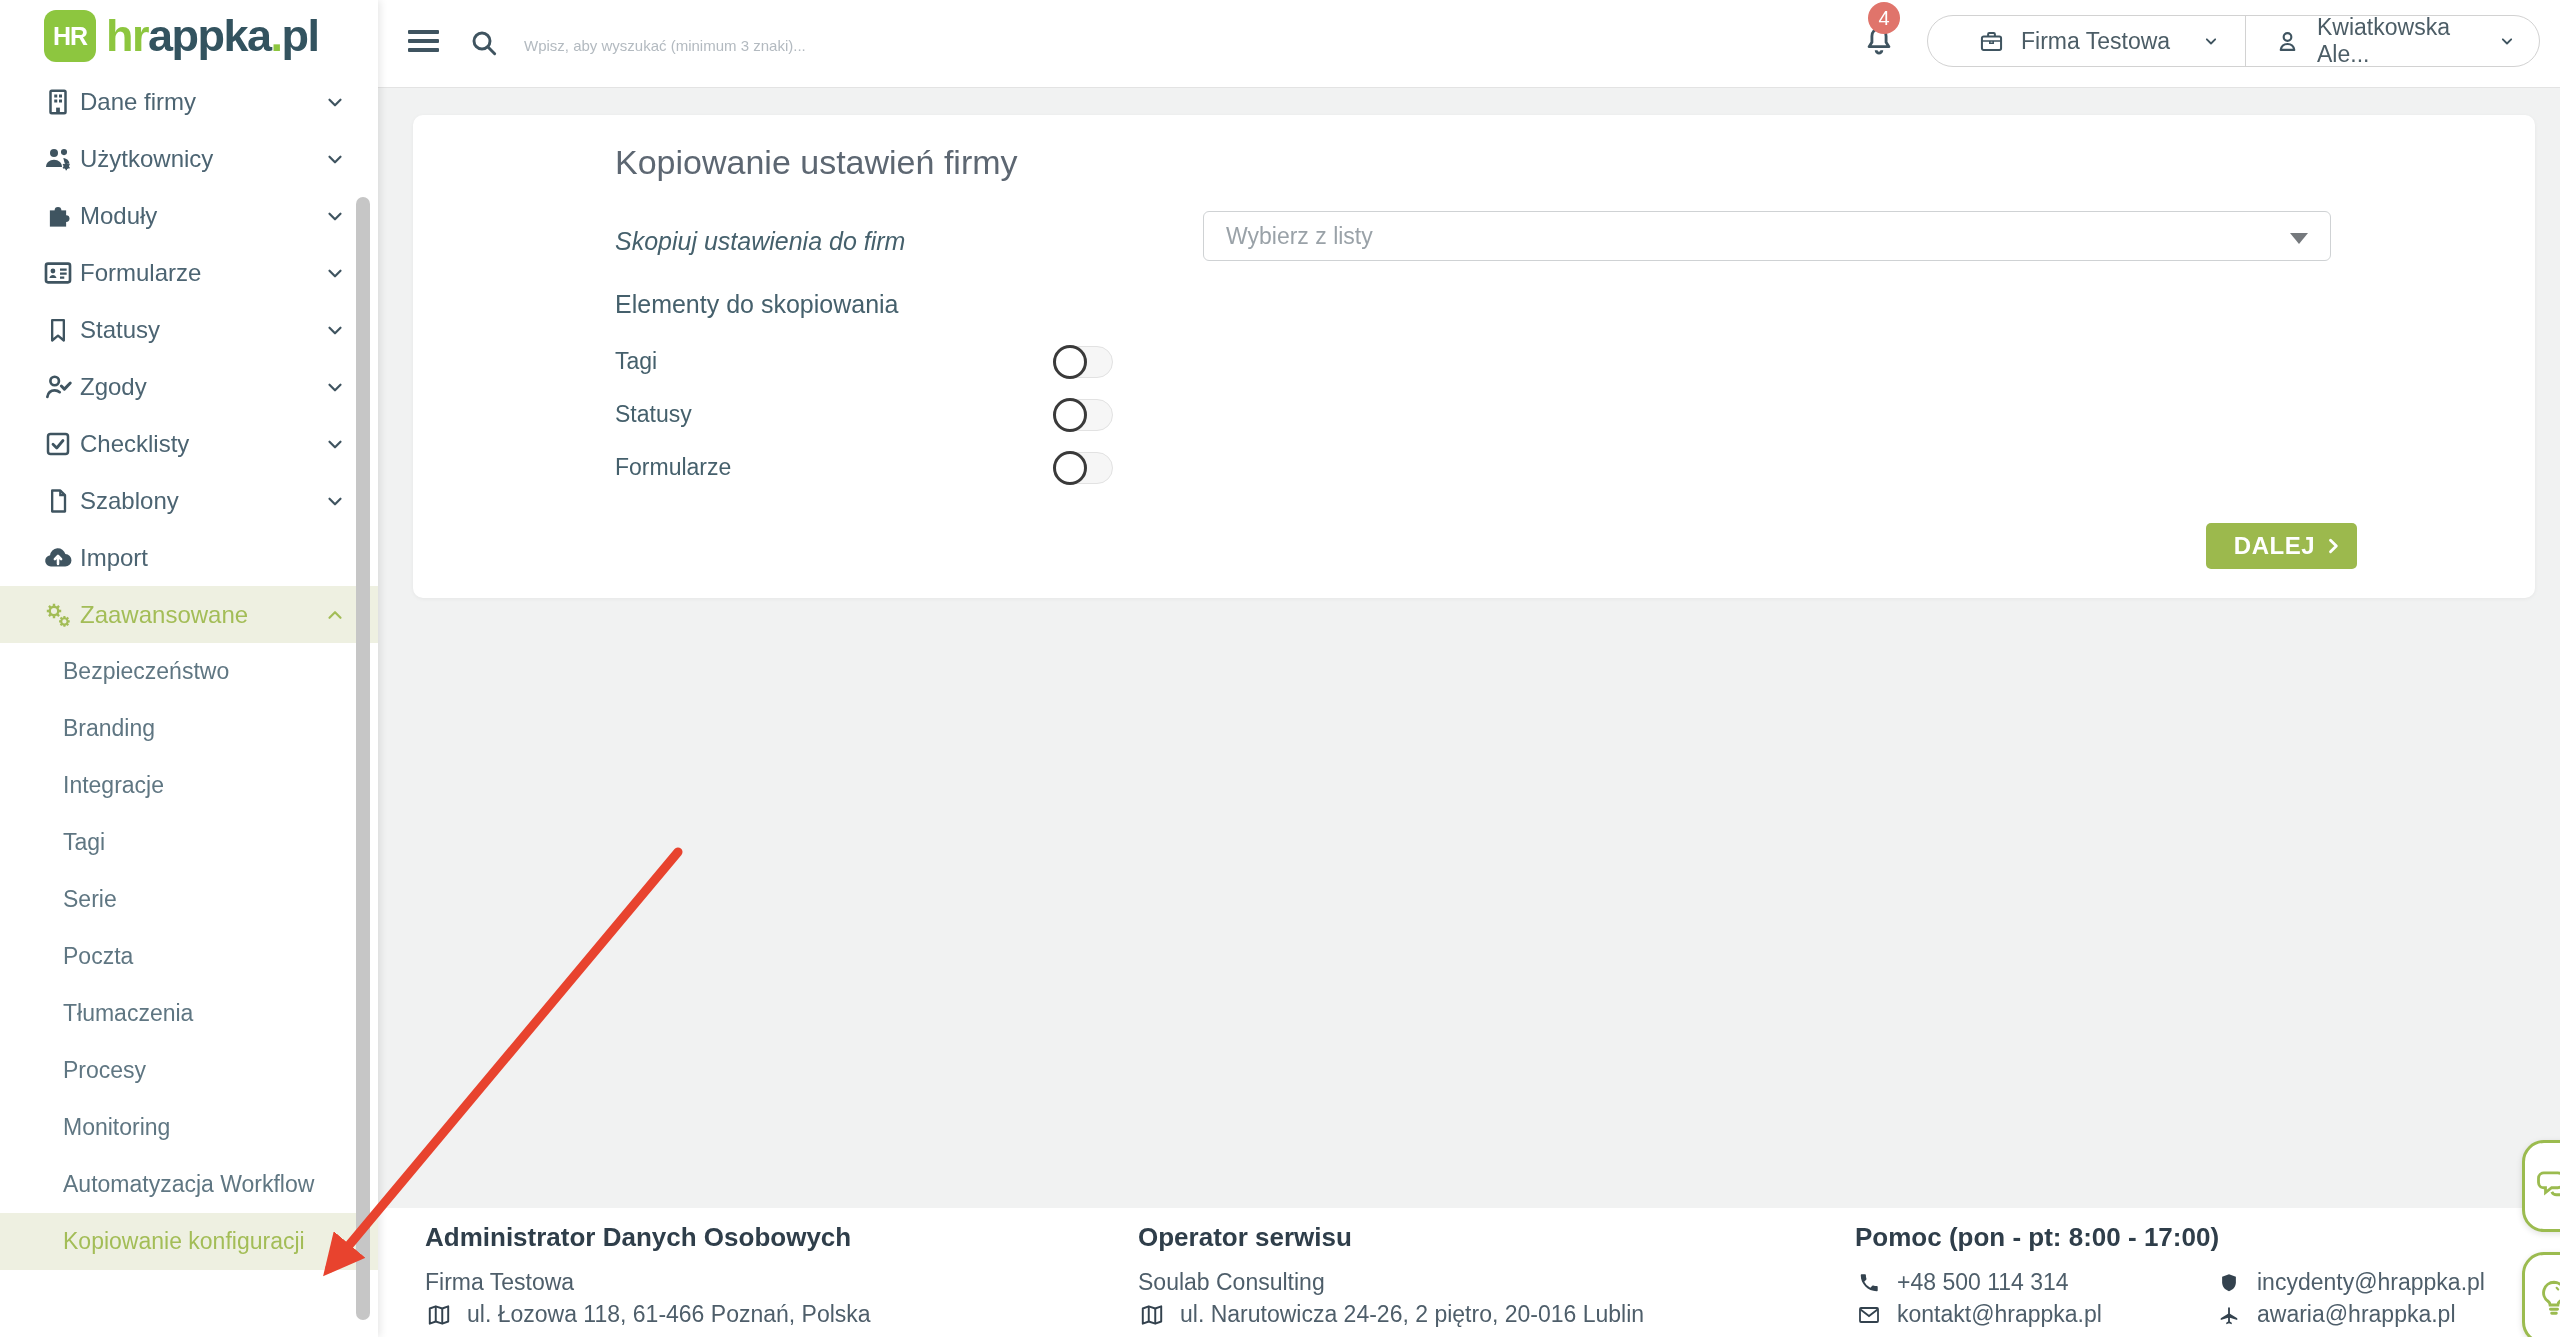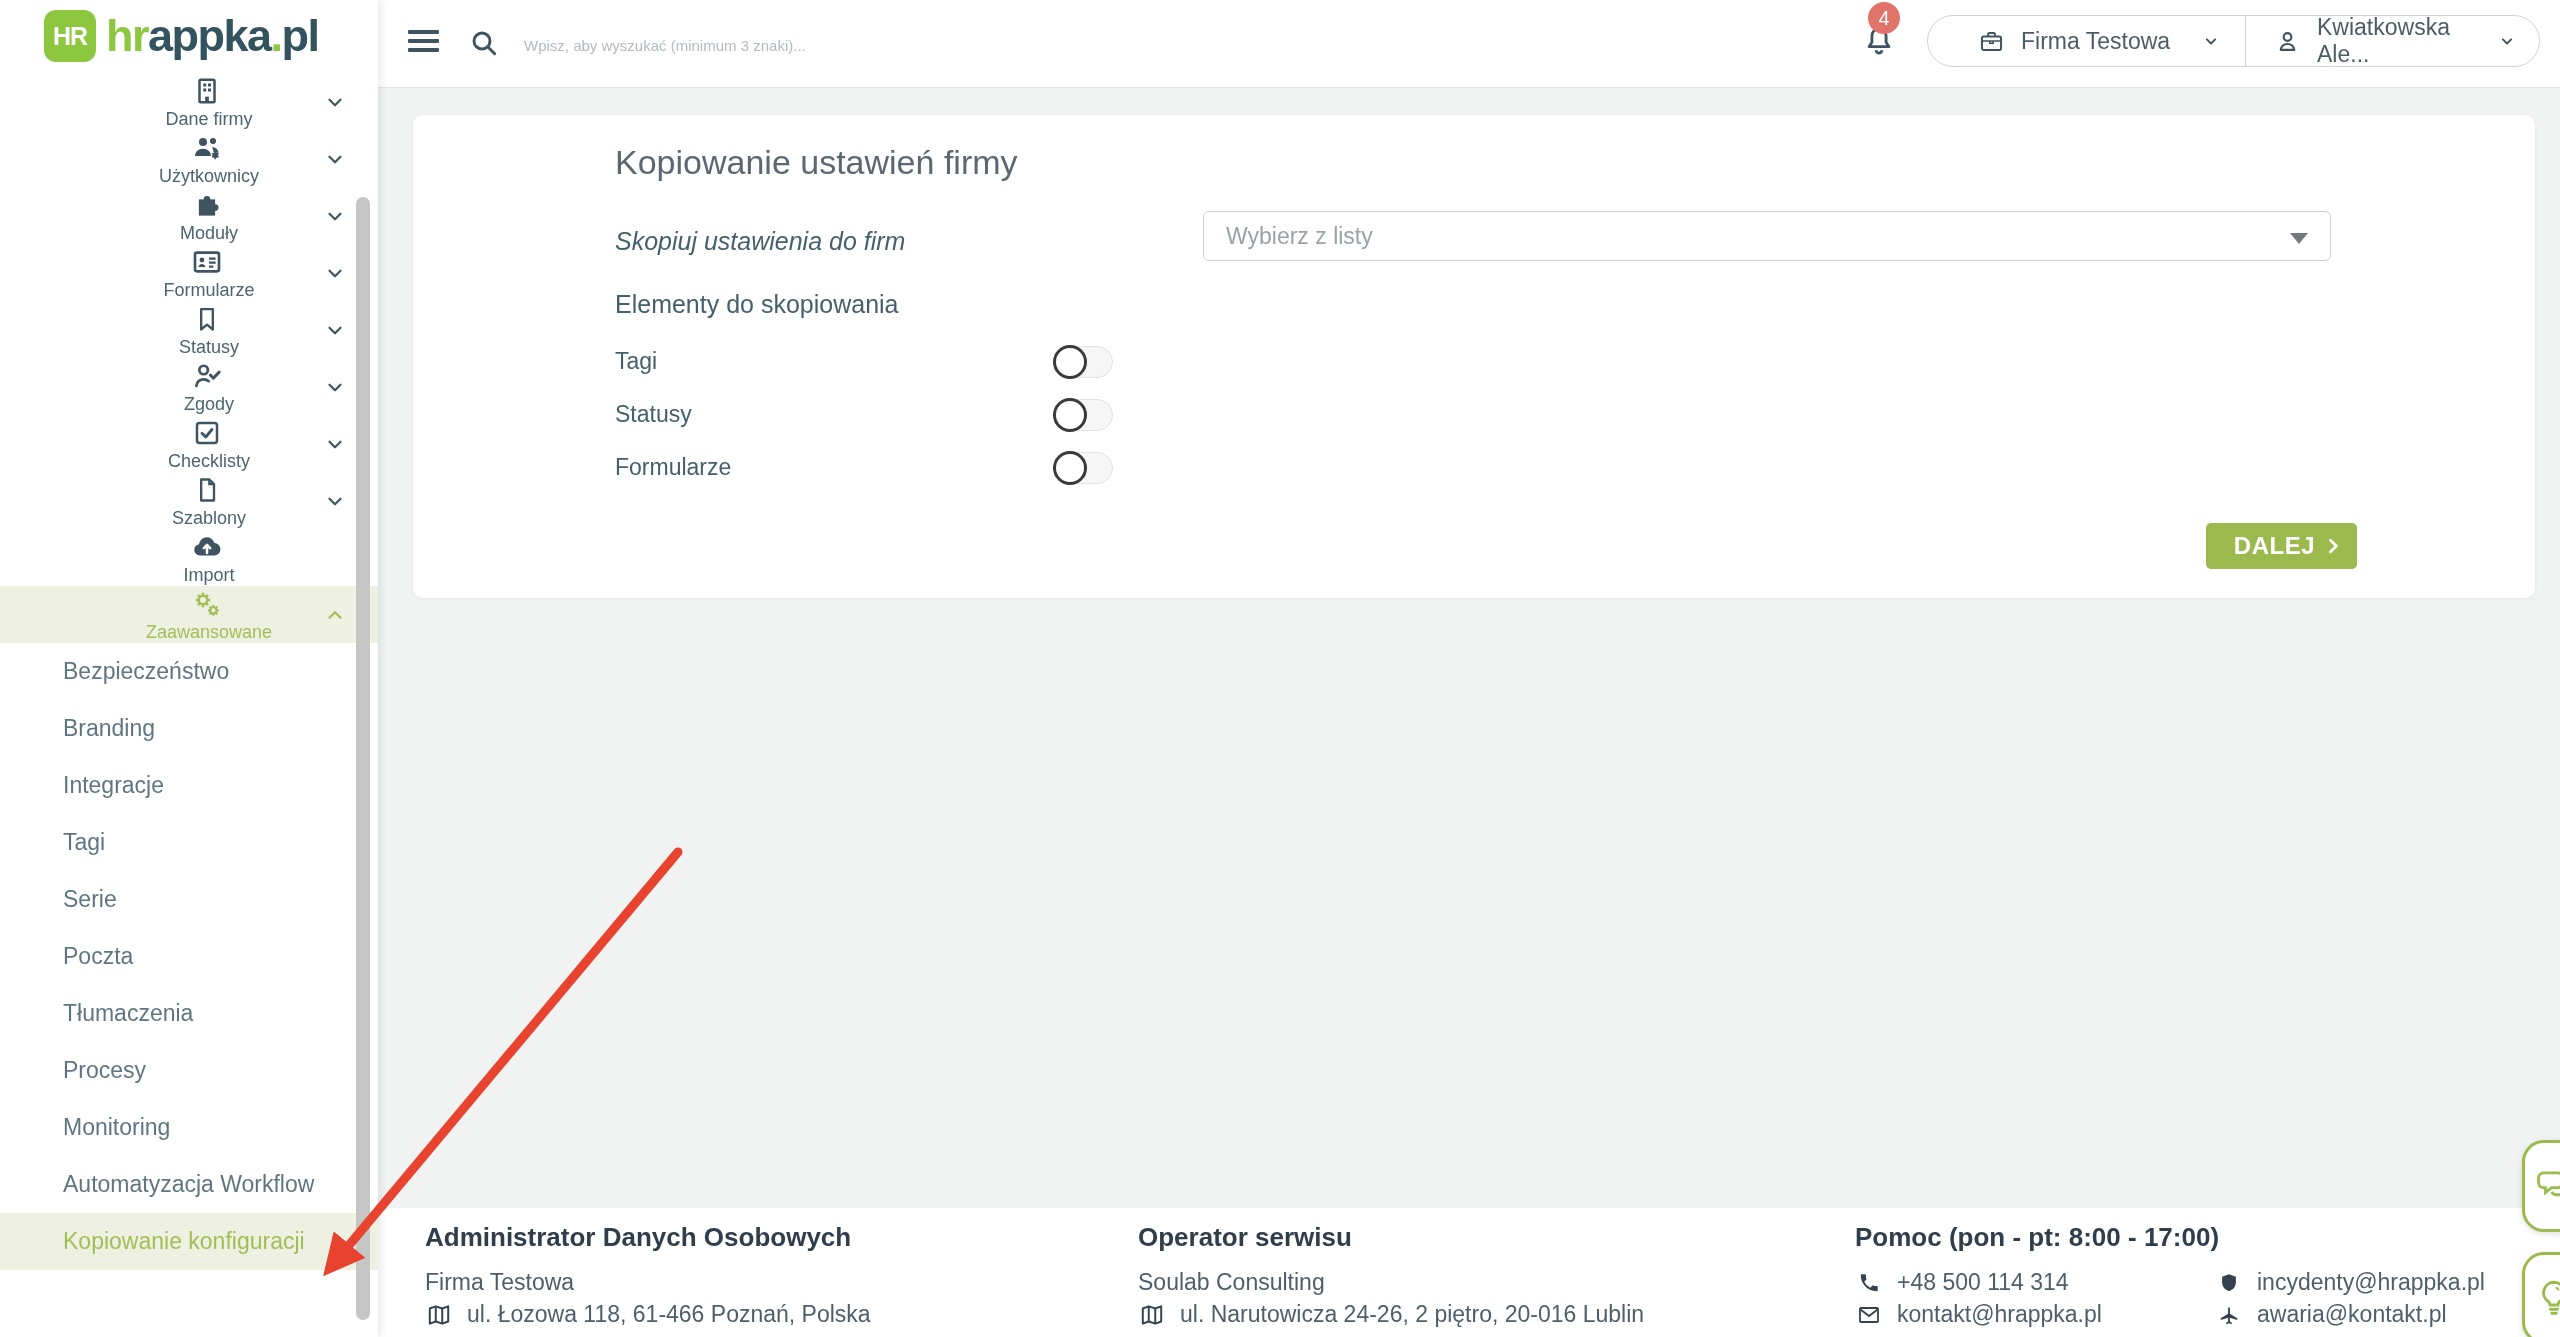--- a/index.html
+++ b/index.html
@@ -10,21 +10,21 @@
   
   .sidebar{position:absolute;left:0;top:0;width:378px;height:1337px;background:#fff;
     box-shadow:2px 0 8px rgba(0,0,0,.10);z-index:5;}
   .logo{position:absolute;left:44px;top:10px;display:flex;align-items:center;gap:10px;cursor:pointer;}
   .logo-badge{width:52px;height:52px;border-radius:12px;background:#8dc63f;color:#fff;
     font-weight:bold;font-size:25px;display:flex;align-items:center;justify-content:center;letter-spacing:-1px;}
   .logo-text{font-size:45px;font-weight:700;letter-spacing:-1.5px;}
   .lg-green{color:#8dc63f}.lg-dark{color:#33535f}
   .menu{position:absolute;top:73px;left:0;width:378px;}
   .menu-item{position:relative;height:57px;display:flex;align-items:center;padding-left:40px;
-    color:#4c6472;font-size:18px;cursor:pointer;box-sizing:border-box;flex-direction:column;}
+    color:#4c6472;font-size:24px;cursor:pointer;box-sizing:border-box;}
   .mi-icon{width:36px;height:36px;margin-right:4px;display:flex;align-items:center;justify-content:center;color:#3f5460;flex:0 0 36px;}
   .mi-chevron{position:absolute;right:32px;top:50%;transform:translateY(-50%);color:#3f5460;display:flex;}
   .menu-item.active{background:#eef0e1;color:#a3bd57;}
   .menu-item.active .mi-icon,.menu-item.active .mi-chevron{color:#a3bd57;}
   .submenu-item{height:57px;display:flex;align-items:center;padding-left:63px;color:#5f7682;
     font-size:23px;cursor:pointer;box-sizing:border-box;}
   .submenu-item.active{background:#eef0e1;color:#a3bd57;}
   .sb-scrollbar{position:absolute;left:356px;top:197px;width:14px;height:1123px;border-radius:7px;background:#c6c6c6;z-index:7;}
   
   .topbar{position:absolute;left:378px;top:0;width:2182px;height:88px;background:#fff;
@@ -451,21 +451,21 @@
               </svg>
             </span>
           <span>incydenty@hrappka.pl</span>
         </div>
         <div class="fline">
           <span class="ficon">
               <svg viewBox="0 0 24 24" width="22" height="22">
                 <path d="M21 15.5l-8-5V4.5a1 1 0 0 0-2 0V10.5l-8 5v2l8-2.5V19l-2 1.5V22l3-1 3 1v-1.5L13 19v-4l8 2.5z" fill="currentColor"></path>
               </svg>
             </span>
-          <span>awaria@kontakt.pl</span>
+          <span>awaria@hrappka.pl</span>
         </div>
       </div>
     </div>
   </div>
 </footer>
 
 <div class="float-btn float-chat">
   <span class="fb-icon">
       <svg viewBox="0 0 24 24" width="46" height="42">
         <path d="M5 4.5h8a3 3 0 0 1 3 3v2.5a3 3 0 0 1-3 3H9.5L6 15.8v-2.8H5a3 3 0 0 1-3-3V7.5a3 3 0 0 1 3-3z" fill="none" stroke="currentColor" stroke-width="1.6"></path>

